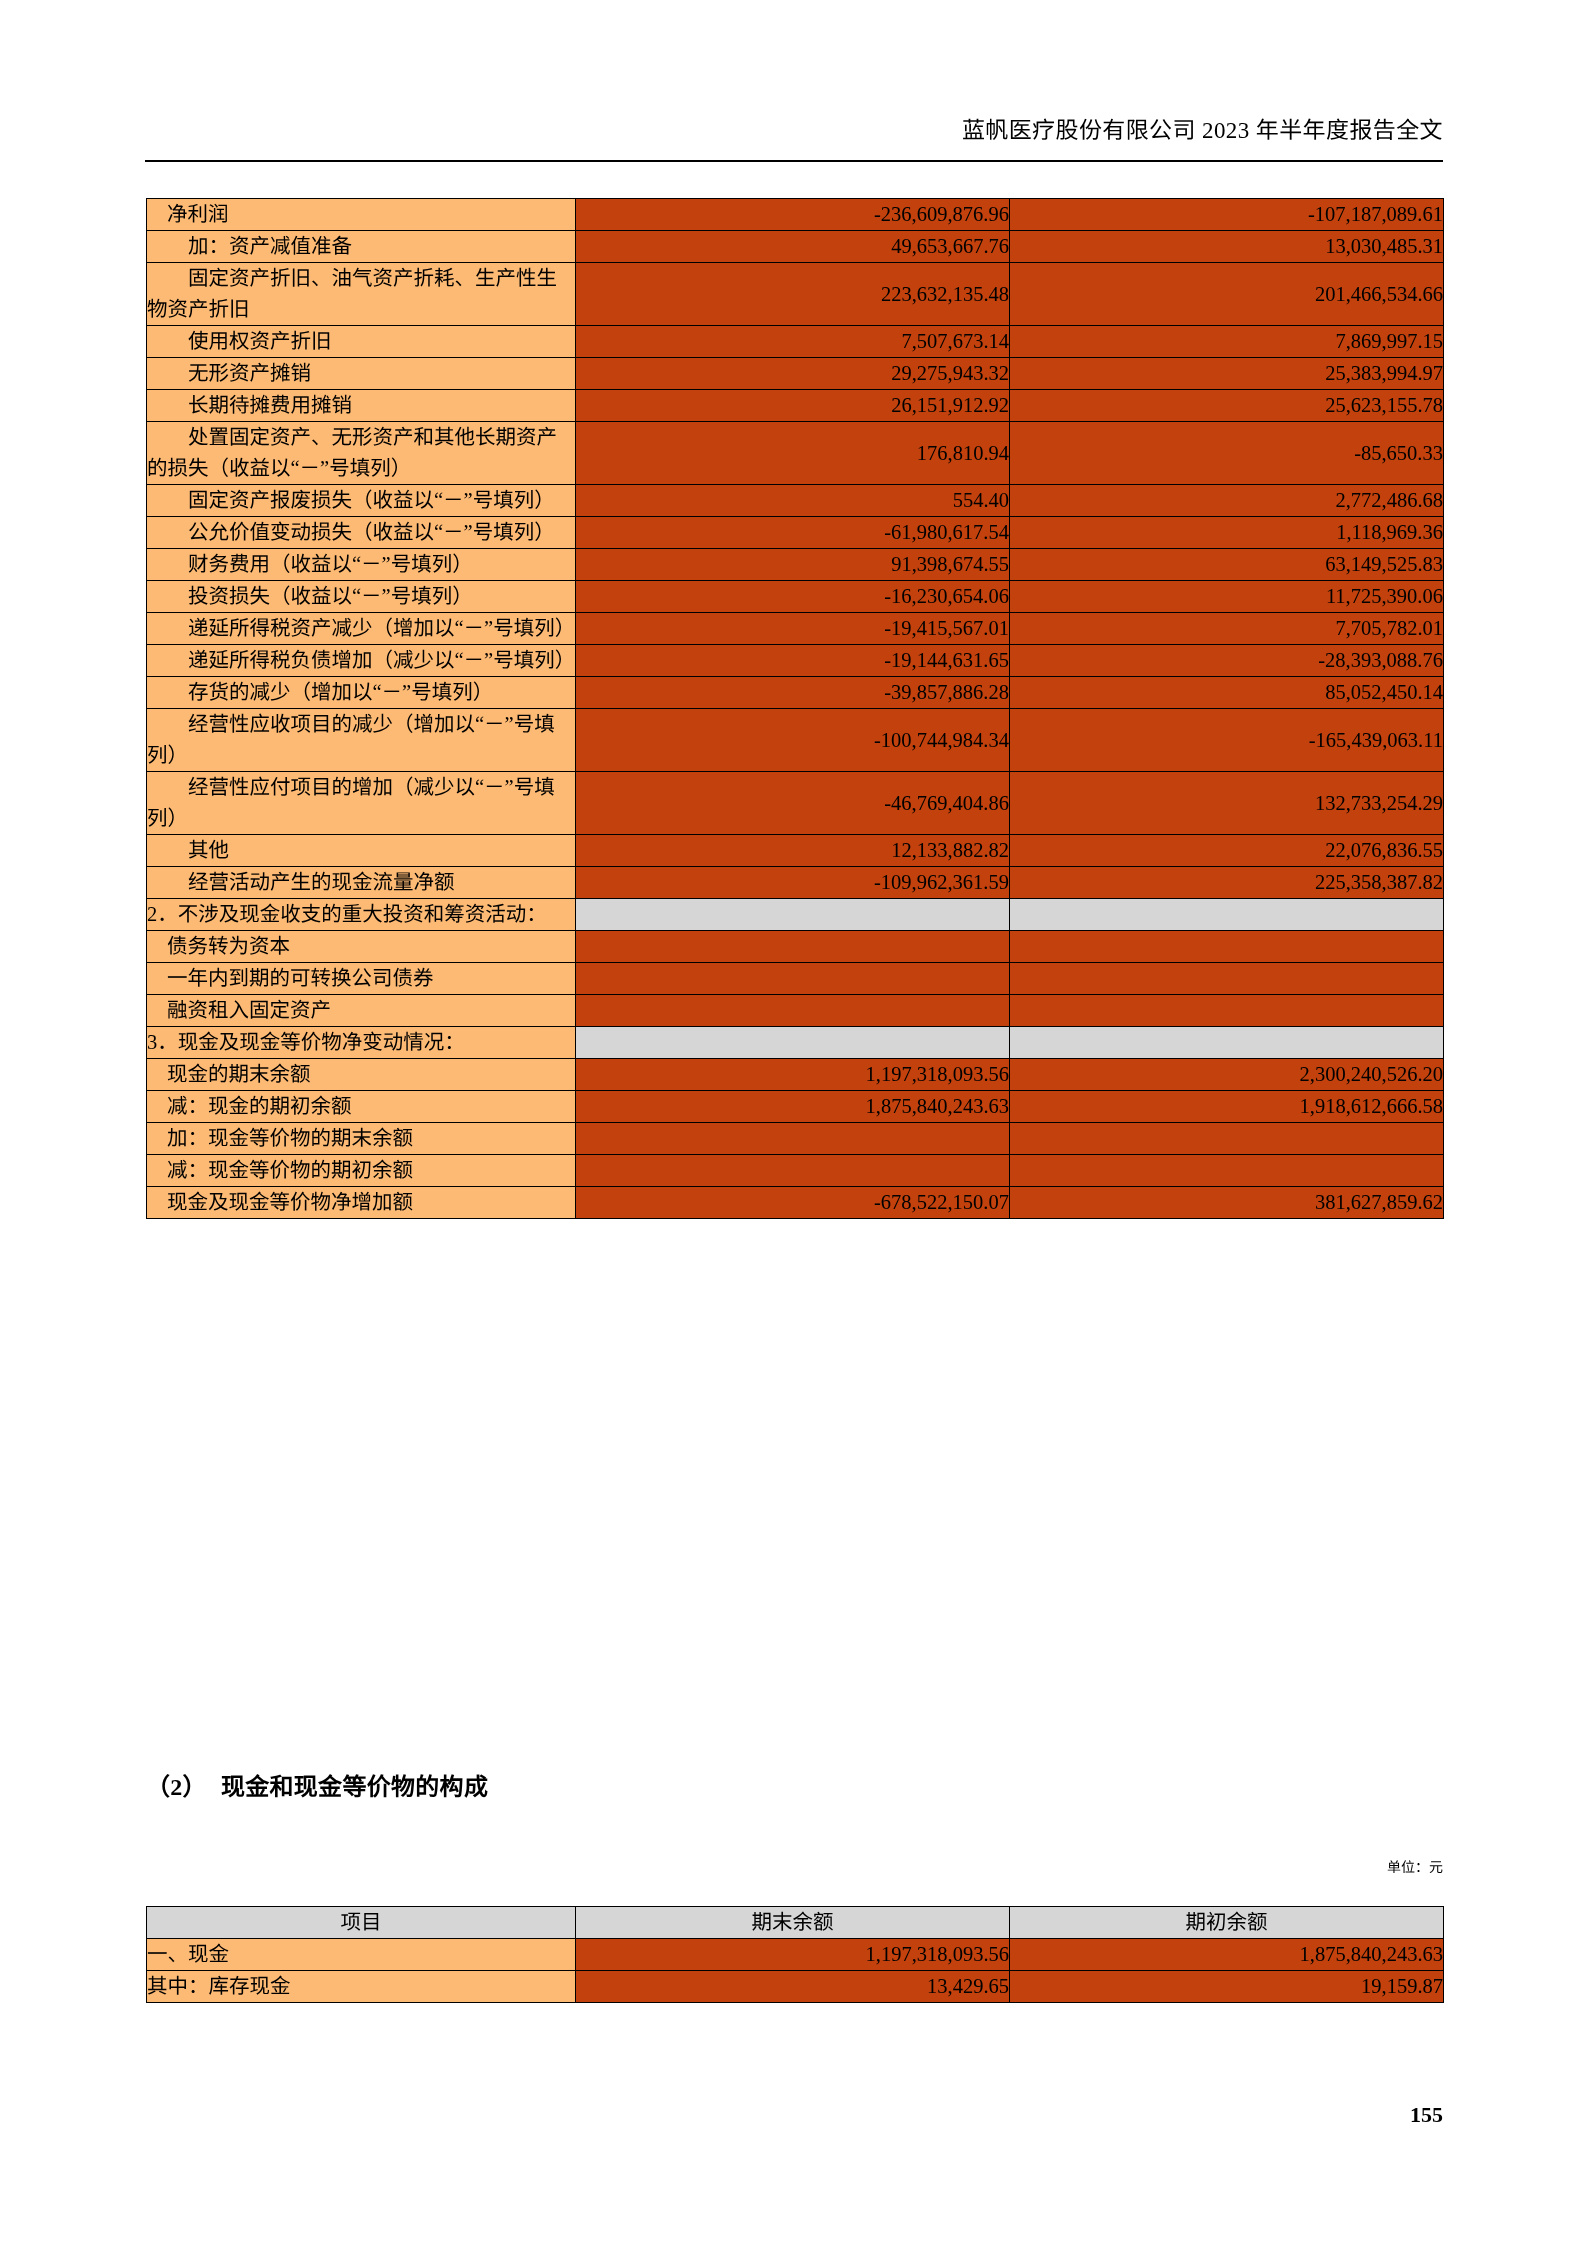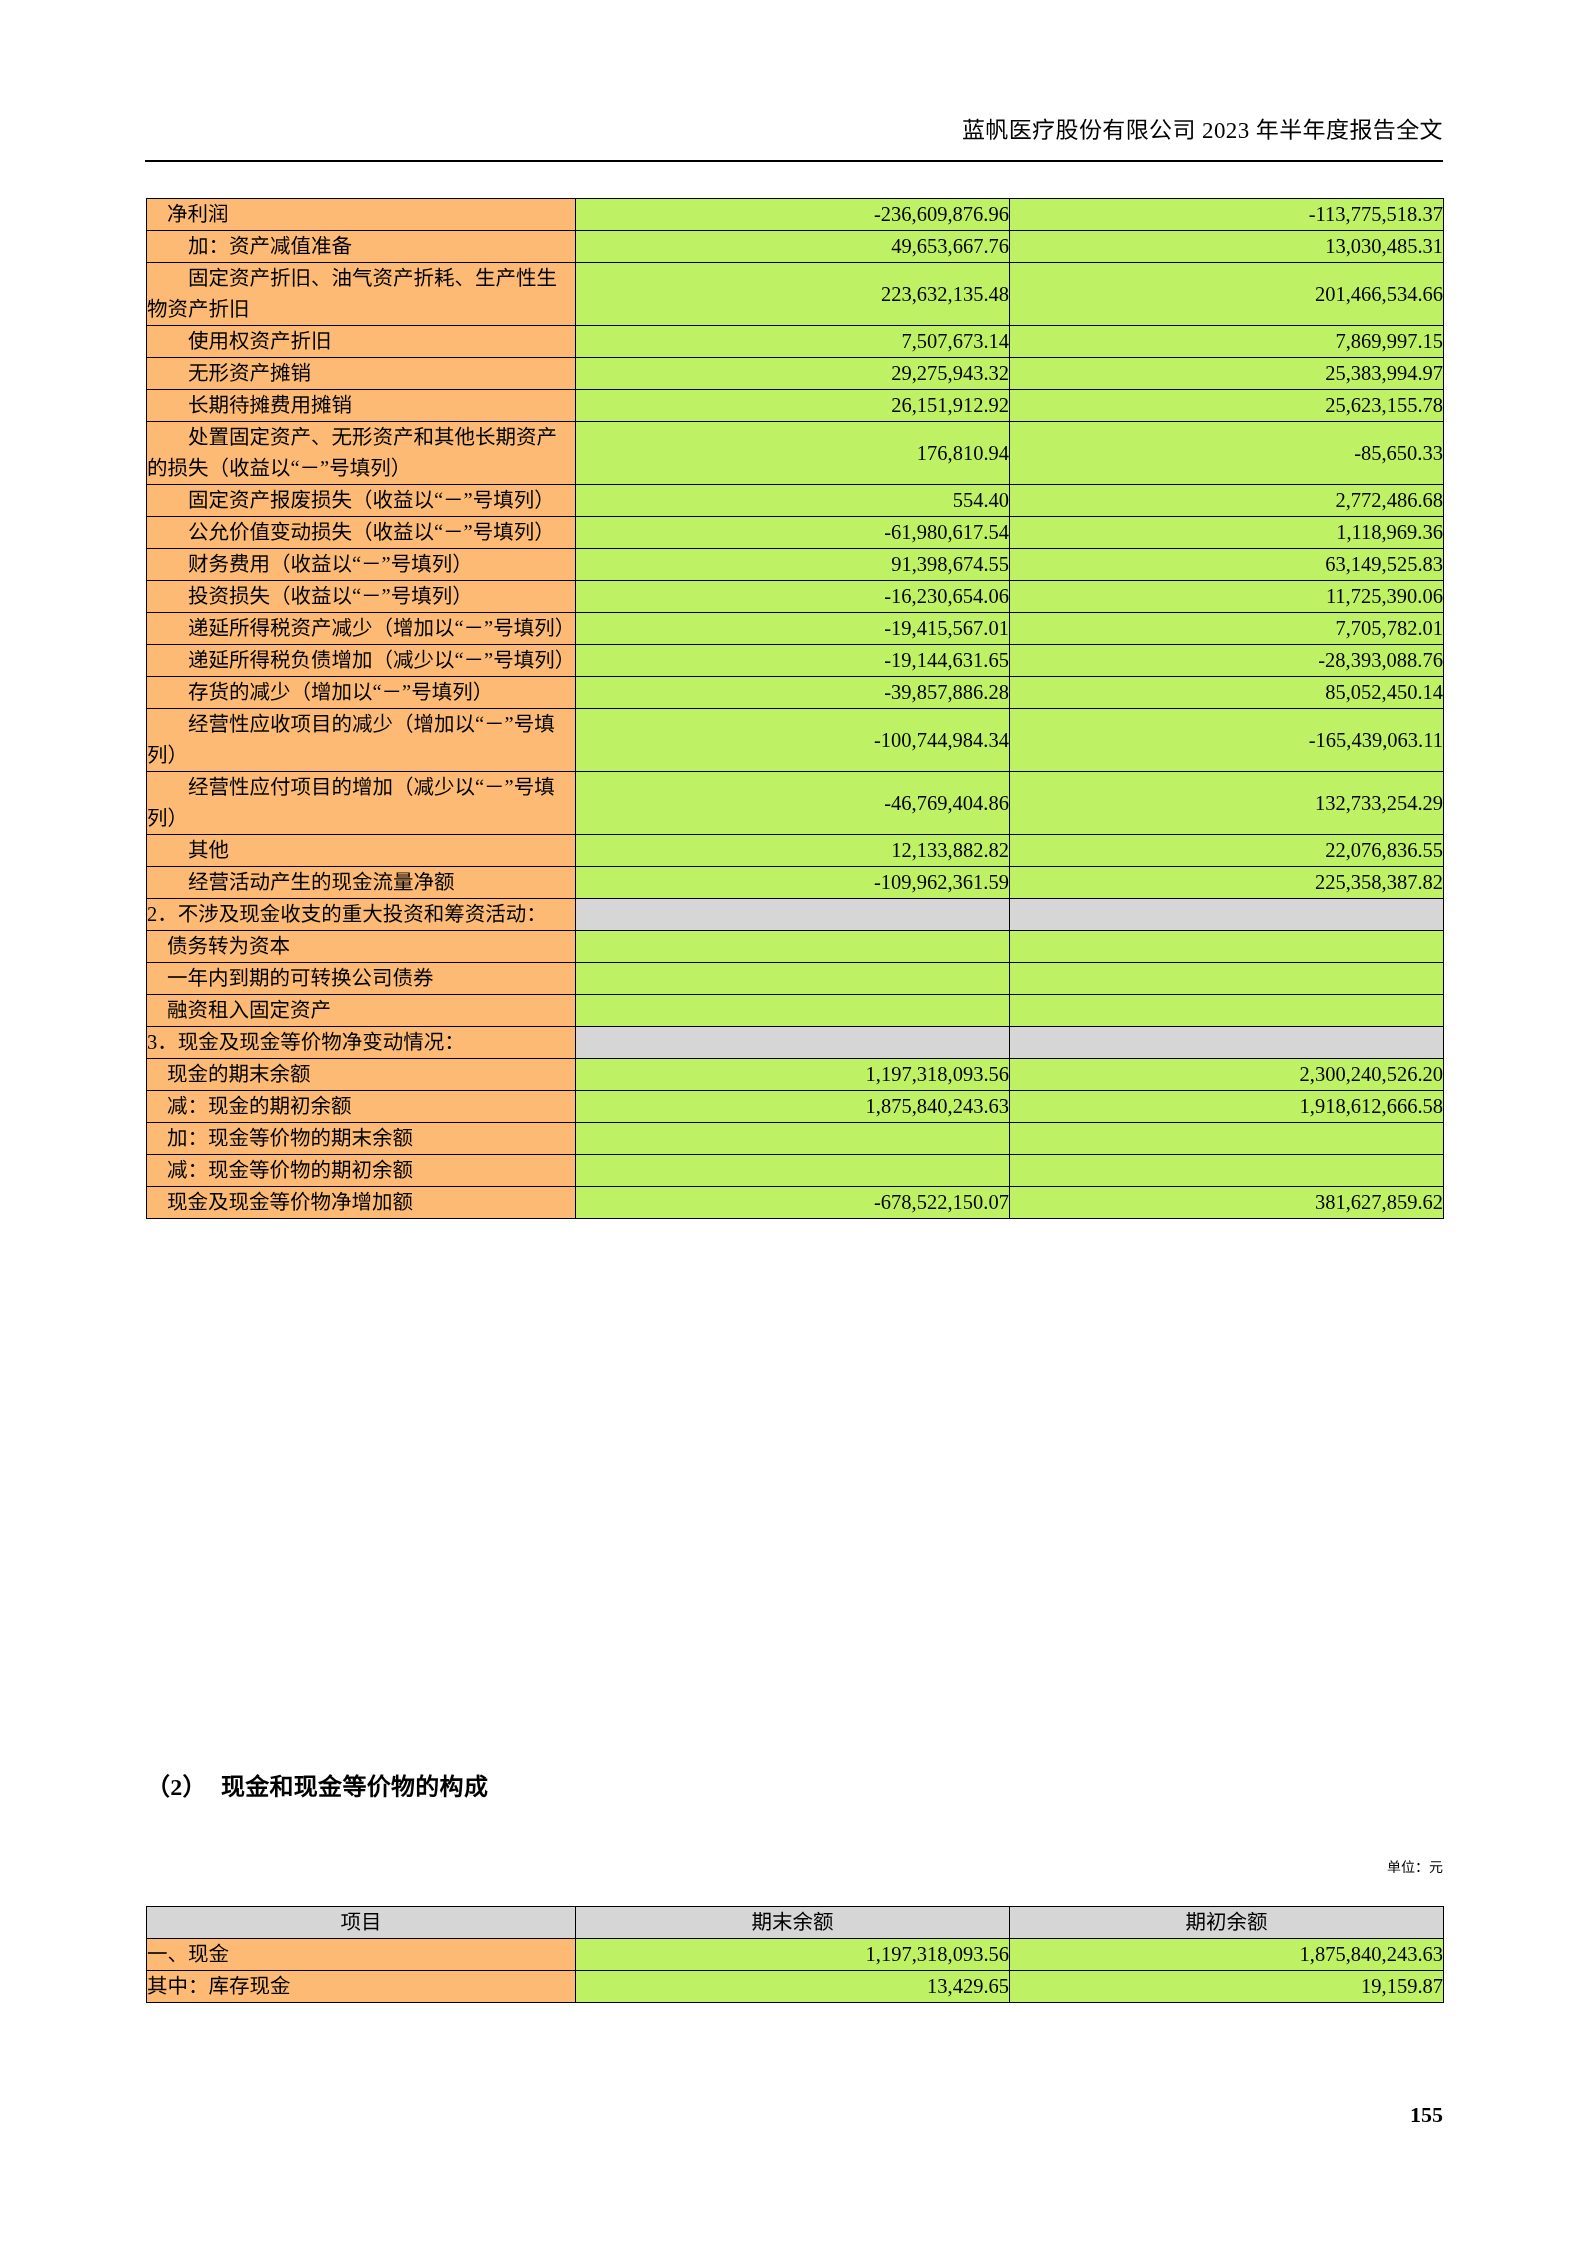--- a/index.html
+++ b/index.html
@@ -79,21 +79,21 @@
 
   
   .c-label {
     background: #fdba74;
     padding: 7px 10px 8px 12px;
     text-indent: 41px;
   }
   .c-label.no-indent { text-indent: 0; }
   .c-label.indent-1 { text-indent: 20px; }
   .c-num {
-    background: #bef264;
+    background: #c2410c;
     text-align: right;
     padding: 7px 16px 8px 10px;
     white-space: nowrap;
   }
   .c-num.empty-gray { background: #d6d6d6; }
 
   
   .c-head {
     background: #d6d6d6;
     text-align: center;
@@ -146,21 +146,21 @@
   <table class="fin-table" id="table-cash-flow-supplement">
     <colgroup>
       <col class="col-item">
         <col class="col-val">
         <col class="col-val">
     </colgroup>
     <tbody>
         <tr>
           <td class="c-label indent-1">净利润</td>
           <td class="c-num">-236,609,876.96</td>
-          <td class="c-num">-113,775,518.37</td>
+          <td class="c-num">-107,187,089.61</td>
         </tr>
         <tr>
           <td class="c-label">加：资产减值准备</td>
           <td class="c-num">49,653,667.76</td>
           <td class="c-num">13,030,485.31</td>
         </tr>
         <tr>
           <td class="c-label">固定资产折旧、油气资产折耗、生产性生物资产折旧</td>
           <td class="c-num">223,632,135.48</td>
           <td class="c-num">201,466,534.66</td>

